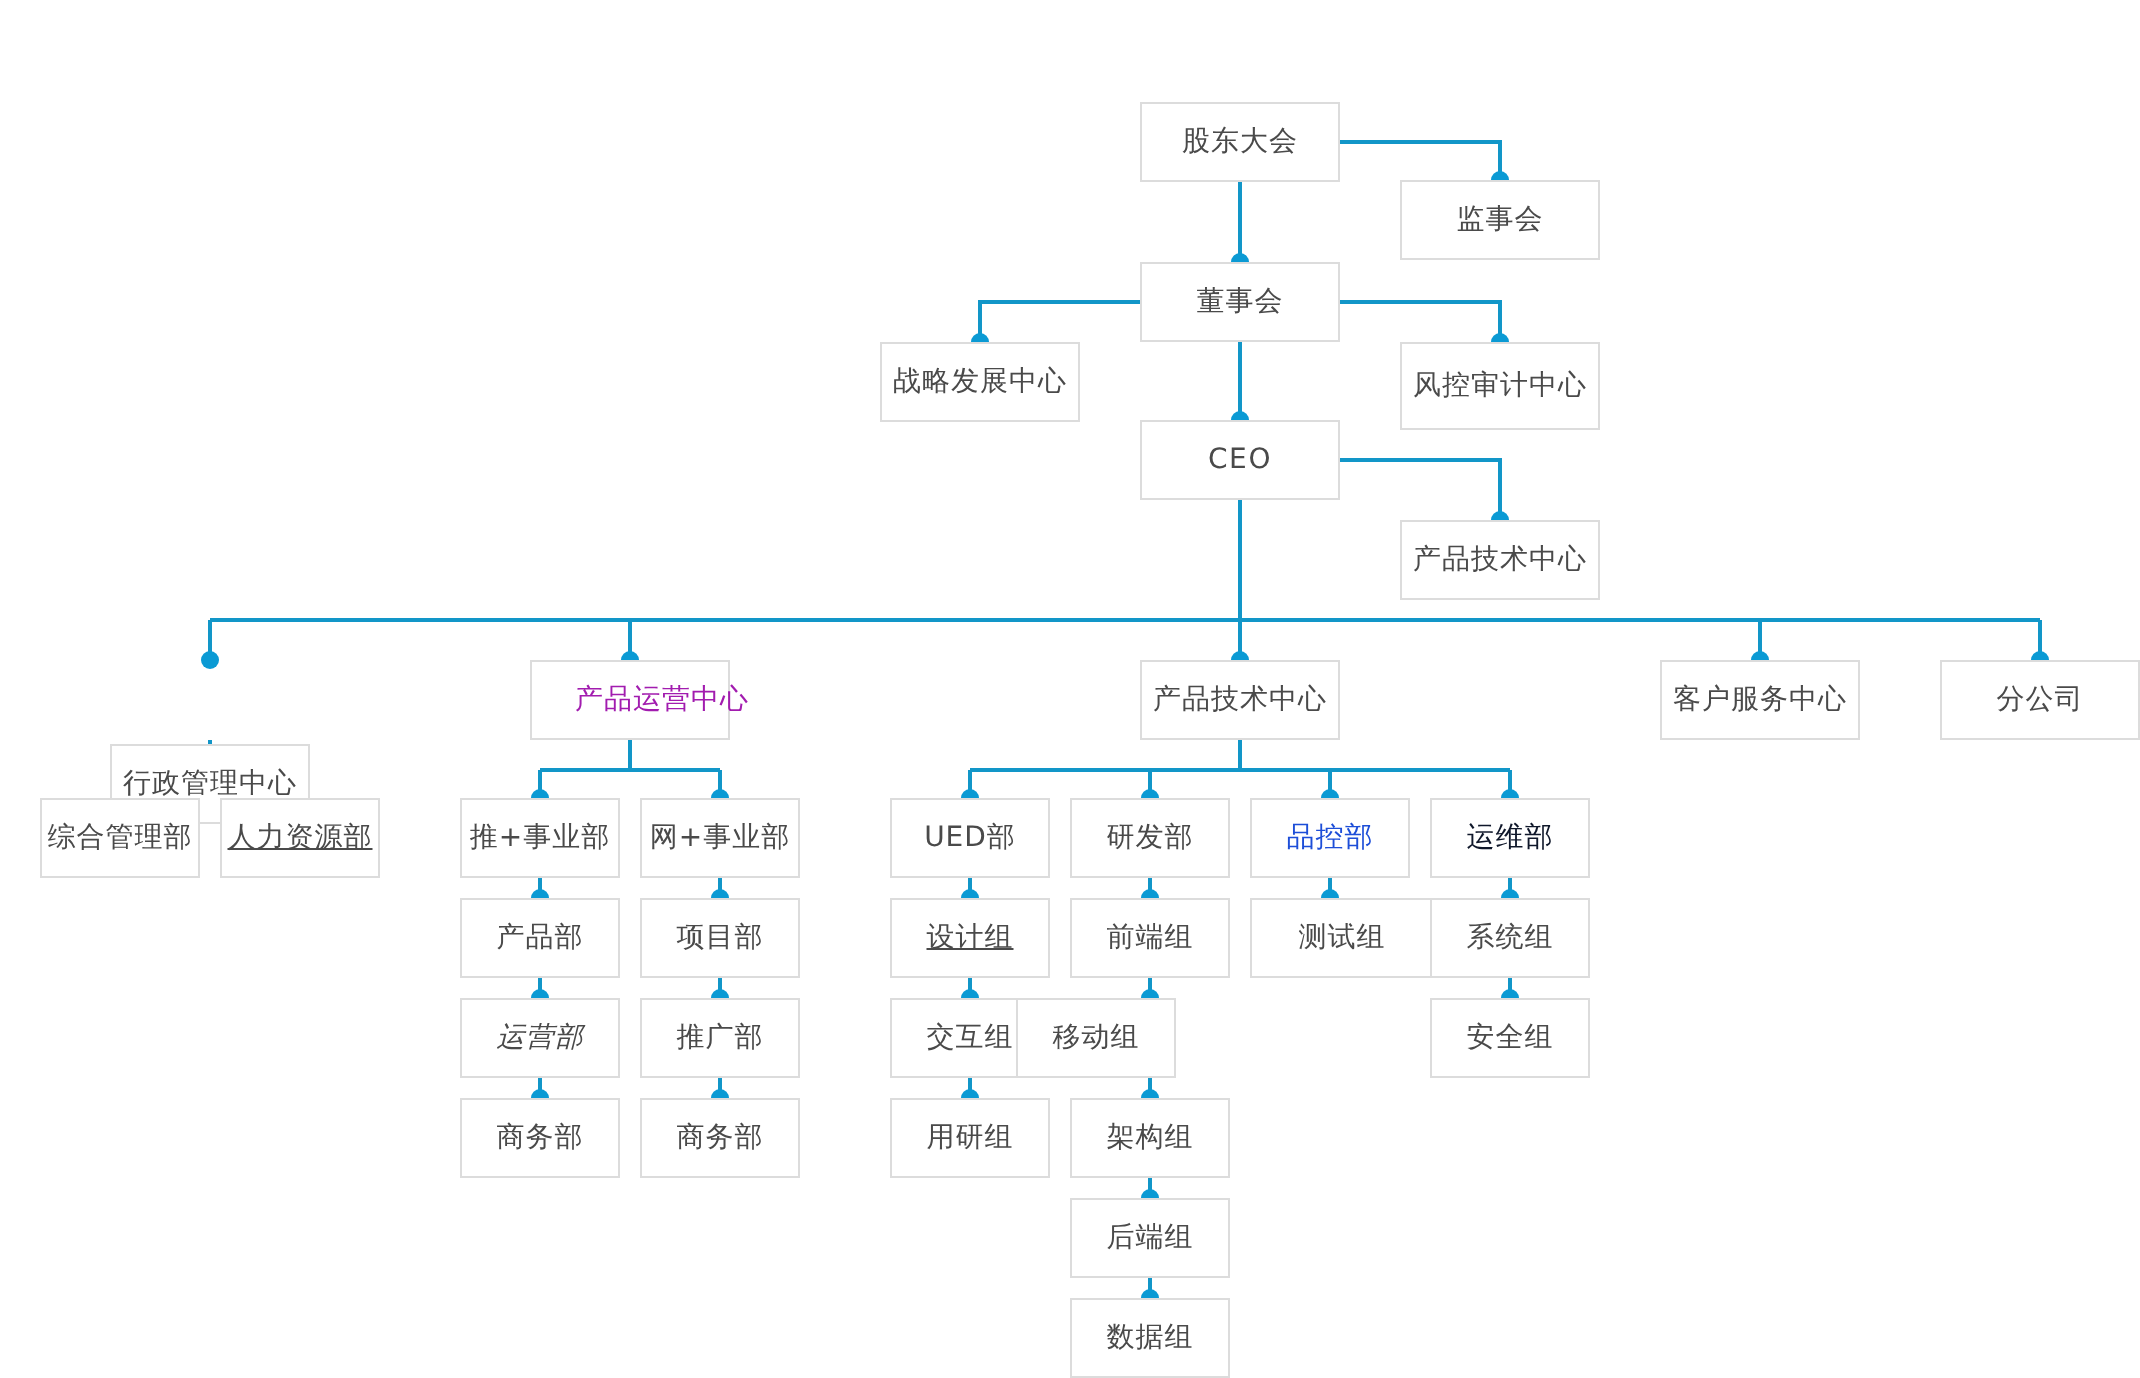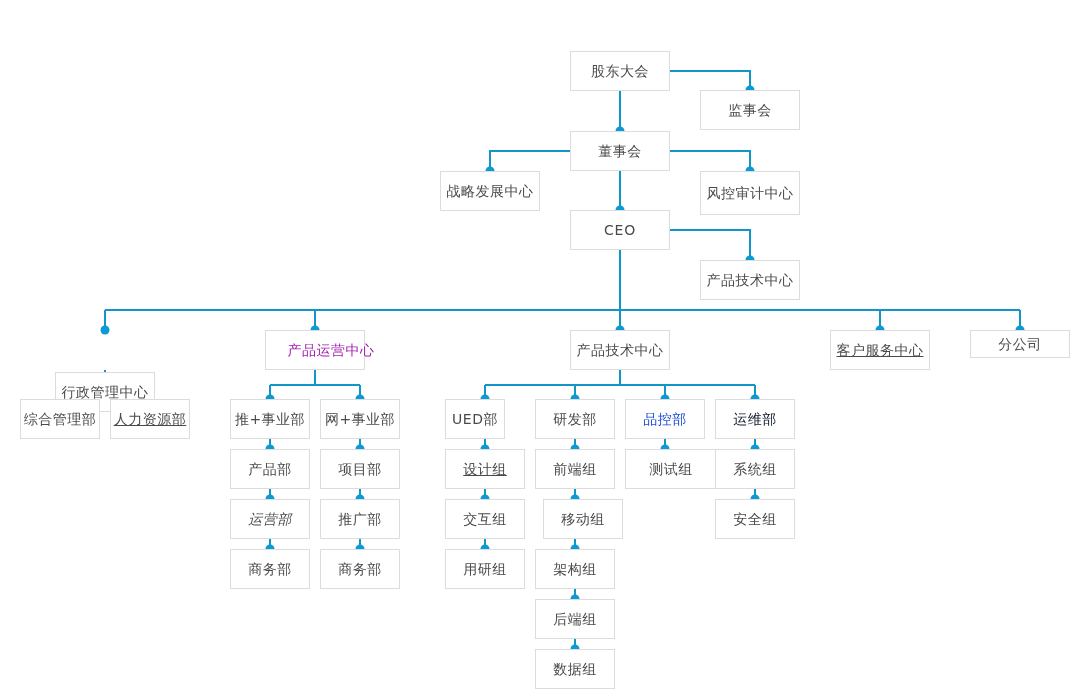--- a/index.html
+++ b/index.html
@@ -144,39 +144,39 @@
       <div class="node" style="left: 570px; top: 51px; width: 100px; height: 40px; border-color: rgb(220, 220, 220); color: rgb(74, 74, 74);">股东大会</div>
       <div class="node" style="left: 700px; top: 90px; width: 100px; height: 40px; border-color: rgb(220, 220, 220); color: rgb(74, 74, 74);">监事会</div>
       <div class="node" style="left: 570px; top: 131px; width: 100px; height: 40px; border-color: rgb(220, 220, 220); color: rgb(74, 74, 74);">董事会</div>
       <div class="node" style="left: 440px; top: 171px; width: 100px; height: 40px; border-color: rgb(220, 220, 220); color: rgb(74, 74, 74);">战略发展中心</div>
       <div class="node" style="left: 700px; top: 171px; width: 100px; height: 44px; border-color: rgb(220, 220, 220); color: rgb(74, 74, 74);">风控审计中心</div>
       <div class="node latin" style="left: 570px; top: 210px; width: 100px; height: 40px; border-color: rgb(220, 220, 220); color: rgb(74, 74, 74);">CEO</div>
       <div class="node" style="left: 700px; top: 260px; width: 100px; height: 40px; border-color: rgb(220, 220, 220); color: rgb(74, 74, 74);">产品技术中心</div>
       <div class="node" style="left: 55px; top: 330px; width: 100px; height: 40px; border-color: rgb(220, 220, 220); color: rgb(74, 74, 74); margin-top: 42px;">行政管理中心</div>
       <div class="node" style="left: 265px; top: 330px; width: 100px; height: 40px; border-color: rgb(220, 220, 220); color: #a21caf; padding-left: 32px;">产品运营中心</div>
       <div class="node" style="left: 570px; top: 330px; width: 100px; height: 40px; border-color: rgb(220, 220, 220); color: rgb(74, 74, 74);">产品技术中心</div>
-      <div class="node" style="left: 830px; top: 330px; width: 100px; height: 40px; border-color: rgb(220, 220, 220); color: rgb(74, 74, 74); text-decoration: underline;">客户服务中心</div>
-      <div class="node" style="left: 970px; top: 330px; width: 100px; height: 28px; border-color: rgb(220, 220, 220); color: rgb(74, 74, 74);">分公司</div>
+      <div class="node" style="left: 830px; top: 330px; width: 100px; height: 40px; border-color: rgb(220, 220, 220); color: rgb(74, 74, 74);">客户服务中心</div>
+      <div class="node" style="left: 970px; top: 330px; width: 100px; height: 40px; border-color: rgb(220, 220, 220); color: rgb(74, 74, 74);">分公司</div>
       <div class="node" style="left: 20px; top: 399px; width: 80px; height: 40px; border-color: rgb(220, 220, 220); color: rgb(74, 74, 74);">综合管理部</div>
       <div class="node" style="left: 110px; top: 399px; width: 80px; height: 40px; border-color: rgb(220, 220, 220); color: rgb(74, 74, 74); text-decoration: underline;">人力资源部</div>
       <div class="node" style="left: 230px; top: 399px; width: 80px; height: 40px; border-color: rgb(220, 220, 220); color: rgb(74, 74, 74);">推+事业部</div>
       <div class="node" style="left: 230px; top: 449px; width: 80px; height: 40px; border-color: rgb(220, 220, 220); color: rgb(74, 74, 74);">产品部</div>
       <div class="node" style="left: 230px; top: 499px; width: 80px; height: 40px; border-color: rgb(220, 220, 220); color: rgb(74, 74, 74); font-style: italic;">运营部</div>
       <div class="node" style="left: 230px; top: 549px; width: 80px; height: 40px; border-color: rgb(220, 220, 220); color: rgb(74, 74, 74);">商务部</div>
       <div class="node" style="left: 320px; top: 399px; width: 80px; height: 40px; border-color: rgb(220, 220, 220); color: rgb(74, 74, 74);">网+事业部</div>
       <div class="node" style="left: 320px; top: 449px; width: 80px; height: 40px; border-color: rgb(220, 220, 220); color: rgb(74, 74, 74);">项目部</div>
       <div class="node" style="left: 320px; top: 499px; width: 80px; height: 40px; border-color: rgb(220, 220, 220); color: rgb(74, 74, 74);">推广部</div>
       <div class="node" style="left: 320px; top: 549px; width: 80px; height: 40px; border-color: rgb(220, 220, 220); color: rgb(74, 74, 74);">商务部</div>
-      <div class="node" style="left: 445px; top: 399px; width: 60px; height: 40px; border-color: rgb(220, 220, 220); color: rgb(74, 74, 74); text-align: right;">UED部</div>
+      <div class="node" style="left: 445px; top: 399px; width: 80px; height: 40px; border-color: rgb(220, 220, 220); color: rgb(74, 74, 74); text-align: right;">UED部</div>
       <div class="node" style="left: 445px; top: 449px; width: 80px; height: 40px; border-color: rgb(220, 220, 220); color: rgb(74, 74, 74); text-decoration: underline;">设计组</div>
       <div class="node" style="left: 445px; top: 499px; width: 80px; height: 40px; border-color: rgb(220, 220, 220); color: rgb(74, 74, 74);">交互组</div>
       <div class="node" style="left: 445px; top: 549px; width: 80px; height: 40px; border-color: rgb(220, 220, 220); color: rgb(74, 74, 74);">用研组</div>
       <div class="node" style="left: 535px; top: 399px; width: 80px; height: 40px; border-color: rgb(220, 220, 220); color: rgb(74, 74, 74);">研发部</div>
       <div class="node" style="left: 535px; top: 449px; width: 80px; height: 40px; border-color: rgb(220, 220, 220); color: rgb(74, 74, 74);">前端组</div>
-      <div class="node" style="left: 543px; top: 499px; width: 80px; height: 40px; border-color: rgb(220, 220, 220); color: rgb(74, 74, 74);">移动组</div>
+      <div class="node" style="left: 508px; top: 499px; width: 80px; height: 40px; border-color: rgb(220, 220, 220); color: rgb(74, 74, 74);">移动组</div>
       <div class="node" style="left: 535px; top: 549px; width: 80px; height: 40px; border-color: rgb(220, 220, 220); color: rgb(74, 74, 74);">架构组</div>
       <div class="node" style="left: 535px; top: 599px; width: 80px; height: 40px; border-color: rgb(220, 220, 220); color: rgb(74, 74, 74);">后端组</div>
       <div class="node" style="left: 535px; top: 649px; width: 80px; height: 40px; border-color: rgb(220, 220, 220); color: rgb(74, 74, 74);">数据组</div>
       <div class="node" style="left: 625px; top: 399px; width: 80px; height: 40px; border-color: rgb(220, 220, 220); color: #1d4ed8;">品控部</div>
       <div class="node" style="left: 625px; top: 449px; width: 92px; height: 40px; border-color: rgb(220, 220, 220); color: rgb(74, 74, 74);">测试组</div>
       <div class="node" style="left: 715px; top: 399px; width: 80px; height: 40px; border-color: rgb(220, 220, 220); color: #0f172a;">运维部</div>
       <div class="node" style="left: 715px; top: 449px; width: 80px; height: 40px; border-color: rgb(220, 220, 220); color: rgb(74, 74, 74);">系统组</div>
       <div class="node" style="left: 715px; top: 499px; width: 80px; height: 40px; border-color: rgb(220, 220, 220); color: rgb(74, 74, 74);">安全组</div>
     </div>
 </div>

